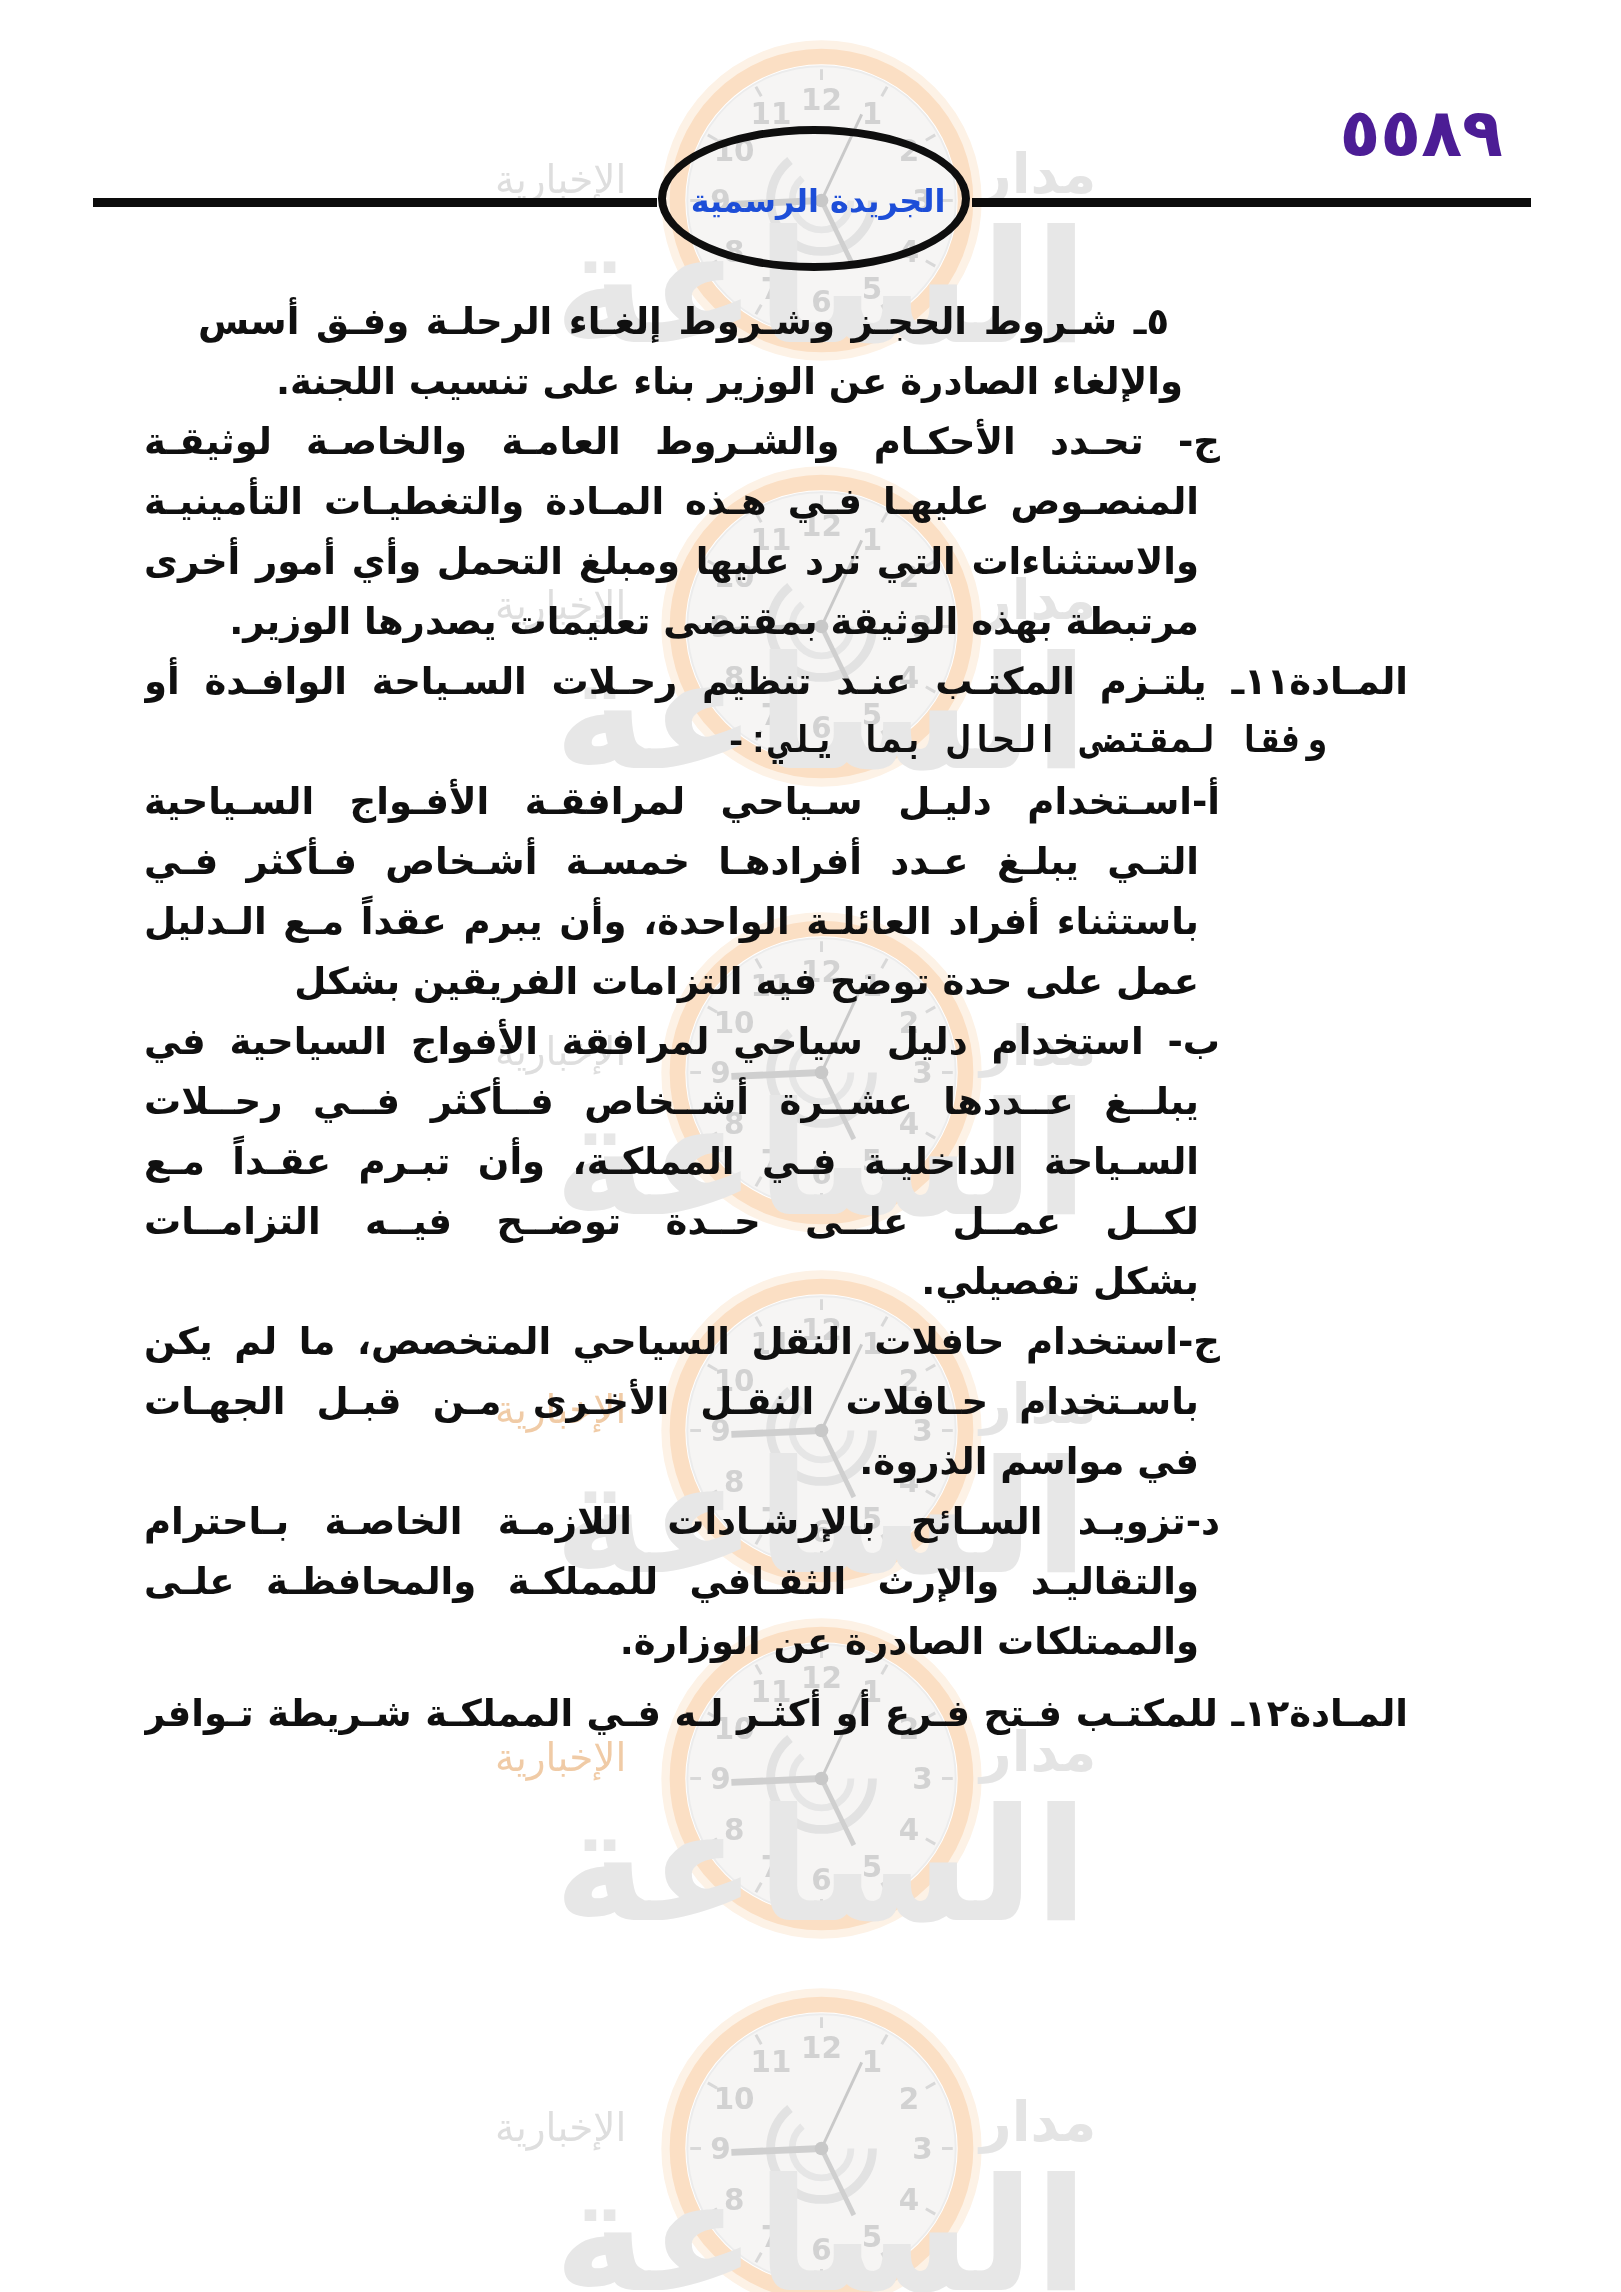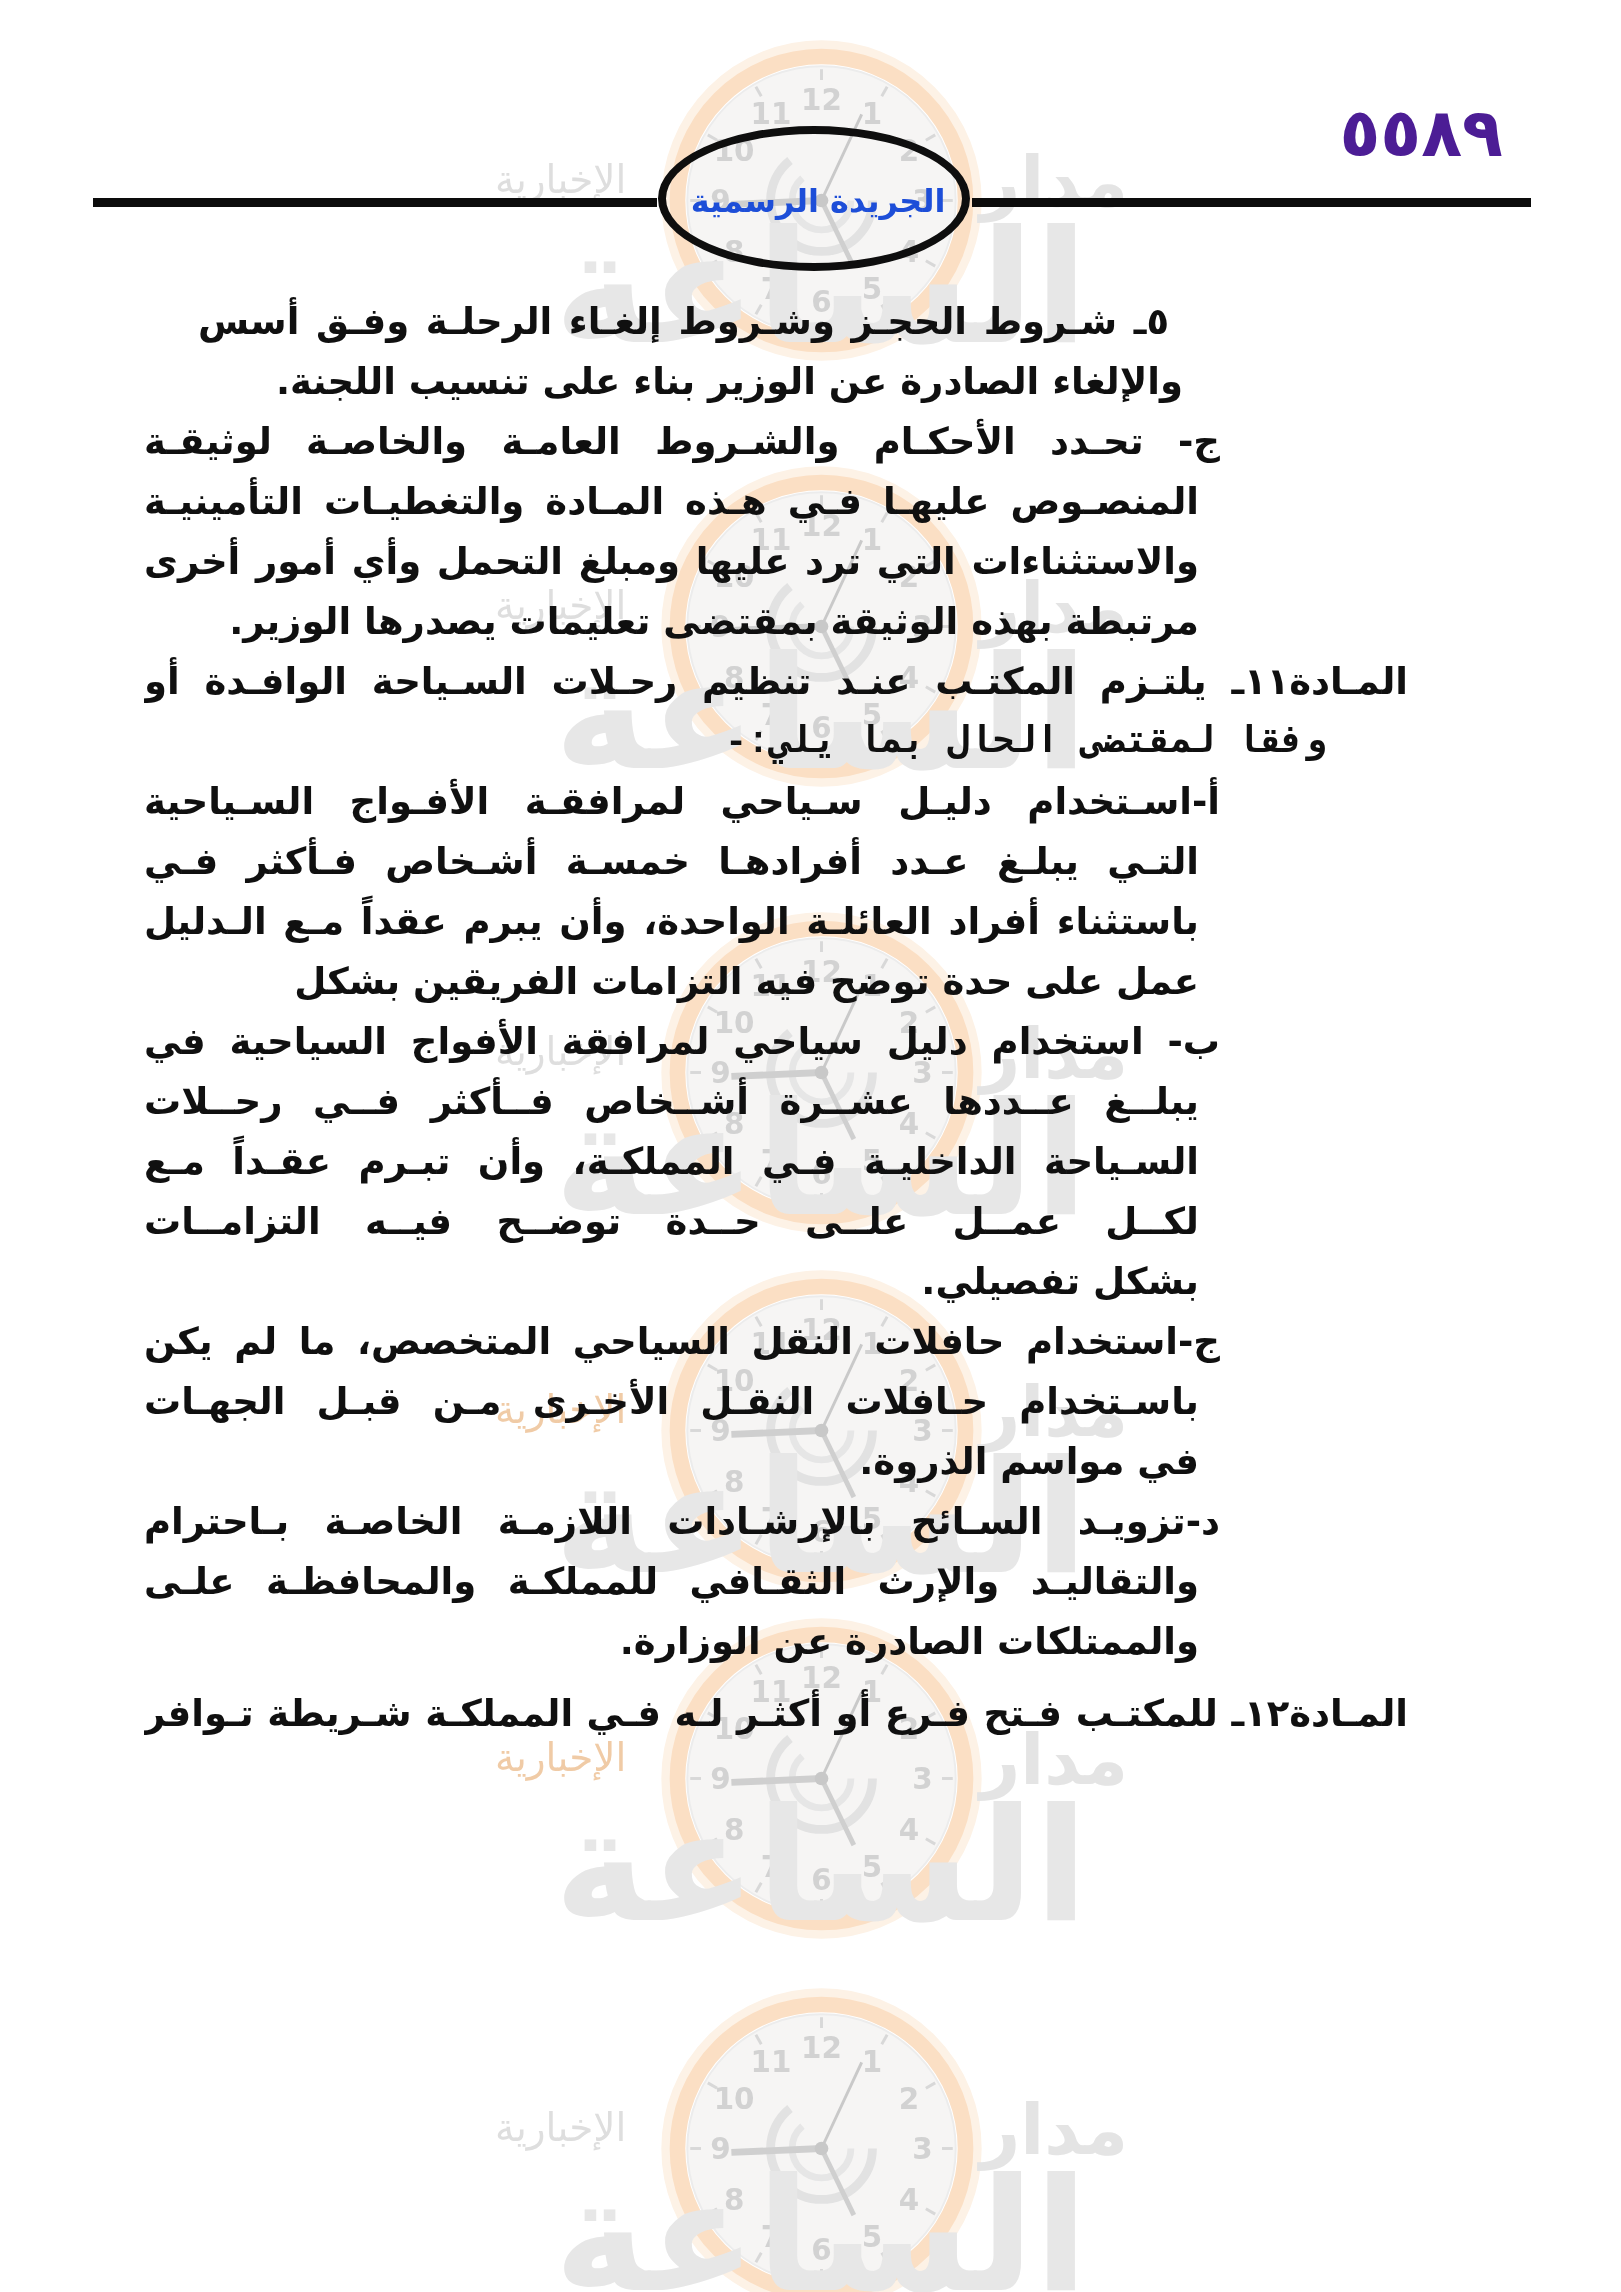--- a/index.html
+++ b/index.html
@@ -10,21 +10,21 @@
     overflow:hidden;
     font-family:"DejaVu Sans", sans-serif;
     direction:rtl;
   }
   
   #wm-layer{position:absolute;inset:0;z-index:0;}
   .wm-tile{position:absolute;left:0;width:1621px;height:0;}
   .wm-clock{position:absolute;left:653px;top:-169px;width:337px;height:337px;}
   .wm-madar{
     position:absolute;left:980px;top:-54px;
-    font-size:70px;font-weight:bold;color:#e4e4e4;line-height:1;
+    font-size:55px;font-weight:bold;color:#e4e4e4;line-height:1;
     direction:rtl;
   }
   .wm-alsaa{
     position:absolute;left:527px;top:7.8px;width:588px;
     font-size:157px;font-weight:bold;color:#e7e7e7;line-height:1;
     text-align:center;direction:rtl;letter-spacing:5.9px;
   }
   .wm-ikhbar{
     position:absolute;left:495px;top:-41px;
     font-size:39px;font-weight:normal;color:#dedede;line-height:1;

